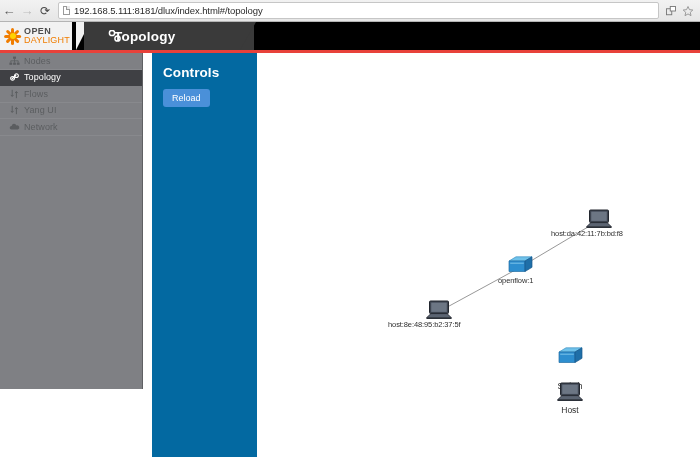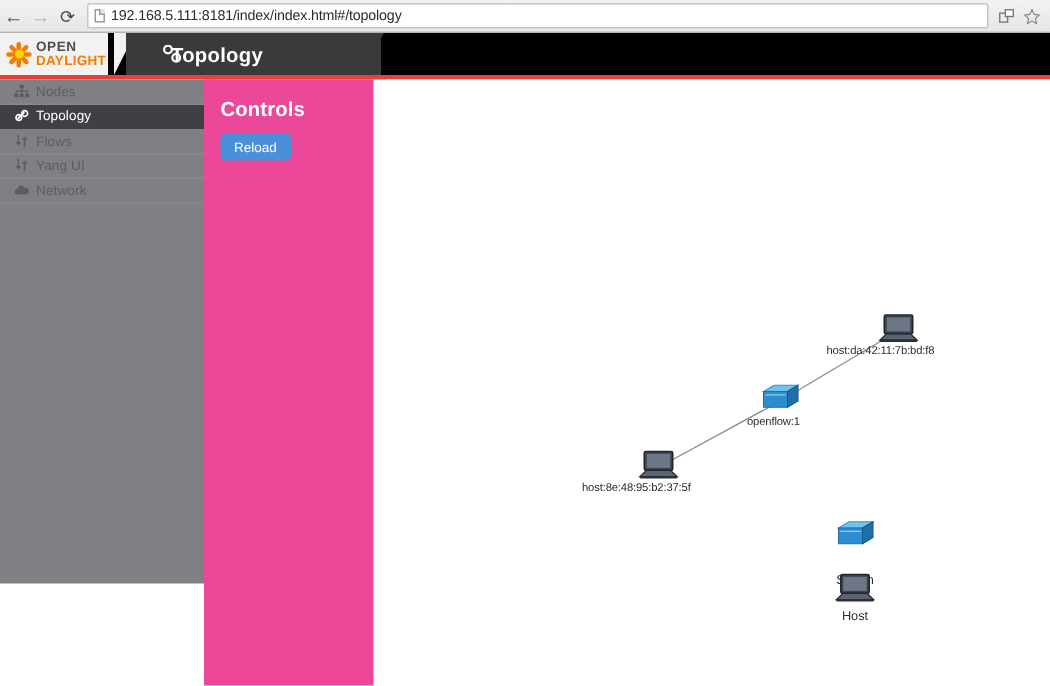--- a/index.html
+++ b/index.html
@@ -82,21 +82,21 @@
   }
   #logo-mark span:nth-child(2) { transform: rotate(45deg); }
   #logo-mark span:nth-child(3) { transform: rotate(90deg); }
   #logo-mark span:nth-child(4) { transform: rotate(135deg); }
   #logo-mark:after {
     content: ""; position: absolute; left: 5.5px; top: 5.5px;
     width: 6px; height: 6px; border-radius: 50%; background: #ffd200;
   }
   #logo-text { margin-left: 3px; line-height: 1.0; }
   #logo-open { font-size: 9px; font-weight: bold; color: #4d4d4d; letter-spacing: 0.4px; display: block; }
-  #logo-day  { font-size: 9px; font-weight: bold; color: #f07d00; letter-spacing: 0.2px; display: block; }
+  #logo-day  { font-size: 9px; font-weight: normal; color: #f07d00; letter-spacing: 0.2px; display: block; }
 
   #title-tab {
     position: absolute; left: 84px; top: 0;
     width: 170px; height: 28px;
     background: #3a3a3a;
     display: flex; align-items: center;
     padding-left: 30px;
   }
   #title-tab-shear {
     position: absolute; left: 240px; top: 0;
@@ -141,23 +141,23 @@
   .side-icon {
     width: 11px; height: 10px;
     margin-right: 4px;
     display: flex; align-items: center; justify-content: center;
     flex: 0 0 11px;
   }
   .side-label { white-space: nowrap; }
 
   
   #controls-panel {
-    position: absolute; left: 136px; top: 53px;
+    position: absolute; left: 152px; top: 53px;
     width: 113px; height: 404px;
-    background: #ec4899;
+    background: #0369a1;
   }
   #controls-title {
     color: #ffffff;
     font-size: 13.5px;
     font-weight: bold;
     padding: 12px 0 0 11px;
     letter-spacing: 0.1px;
   }
   #reload-button {
     margin: 9px 0 0 11px;
@@ -198,21 +198,21 @@
 </style>
 </head>
 <body>
 
 <div id="browser-chrome">
   <div class="nav-btn">←</div>
   <div class="nav-btn disabled">→</div>
   <div class="nav-btn reload">⟳</div>
   <div id="url-bar">
     <div id="page-icon"></div>
-    <div id="url-text" title="192.168.5.111:8181/dlux/index.html#/topology">192.168.5.111:8181/index/index.html#/topology</div>
+    <div id="url-text" title="192.168.5.111:8181/dlux/index.html#/topology">192.168.5.111:8181/dlux/index.html#/topology</div>
   </div>
   <div class="chrome-right">
     <svg class="chrome-icon" viewBox="0 0 16 16">
       <rect x="2" y="5" width="7" height="8" fill="none" stroke="#767676" stroke-width="1.2"></rect>
       <rect x="7" y="2" width="7" height="6" fill="#ffffff" stroke="#767676" stroke-width="1.2"></rect>
     </svg>
     <svg class="chrome-icon" viewBox="0 0 16 16">
       <polygon points="8,2 9.9,6.2 14.4,6.7 11,9.8 12,14.2 8,11.9 4,14.2 5,9.8 1.6,6.7 6.1,6.2" fill="none" stroke="#8a8a8a" stroke-width="1.1"></polygon>
     </svg>
   </div>

